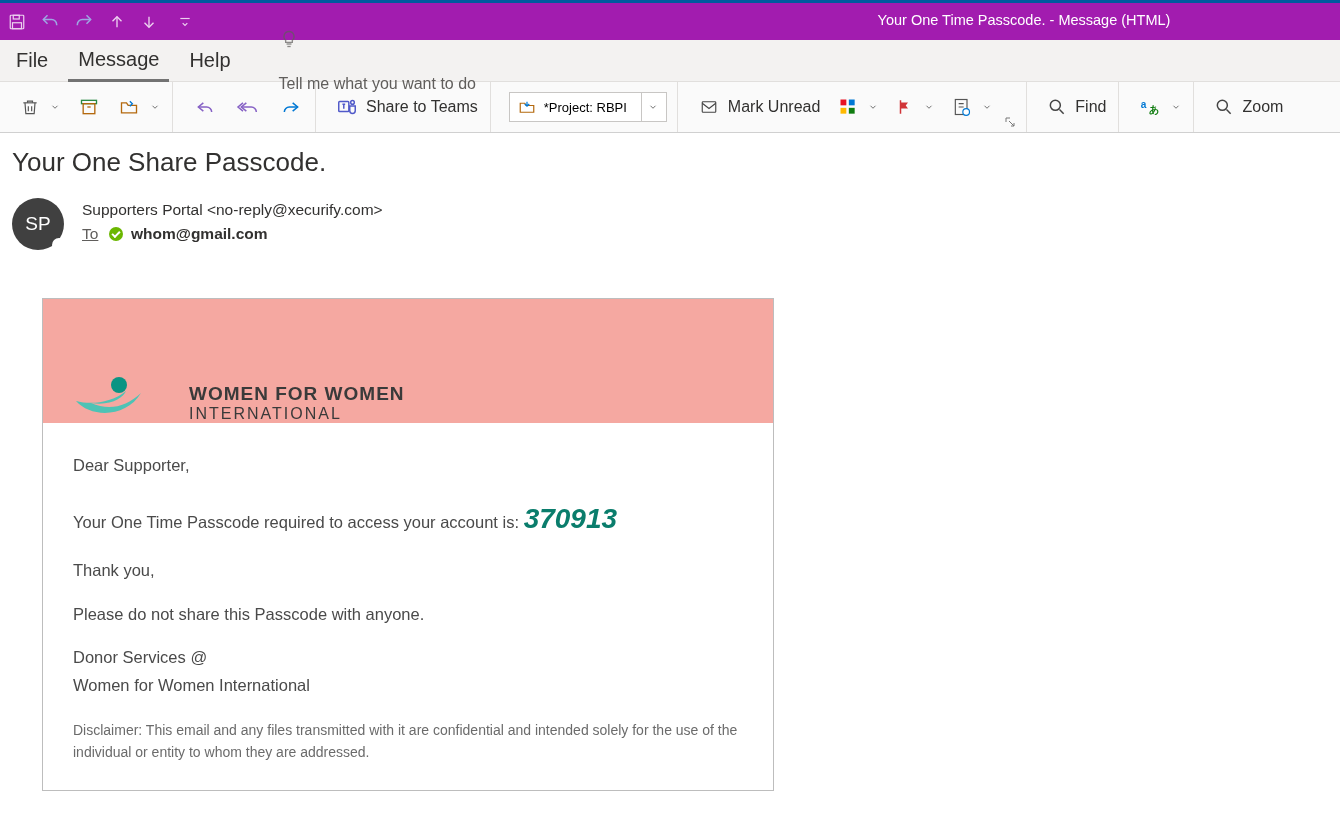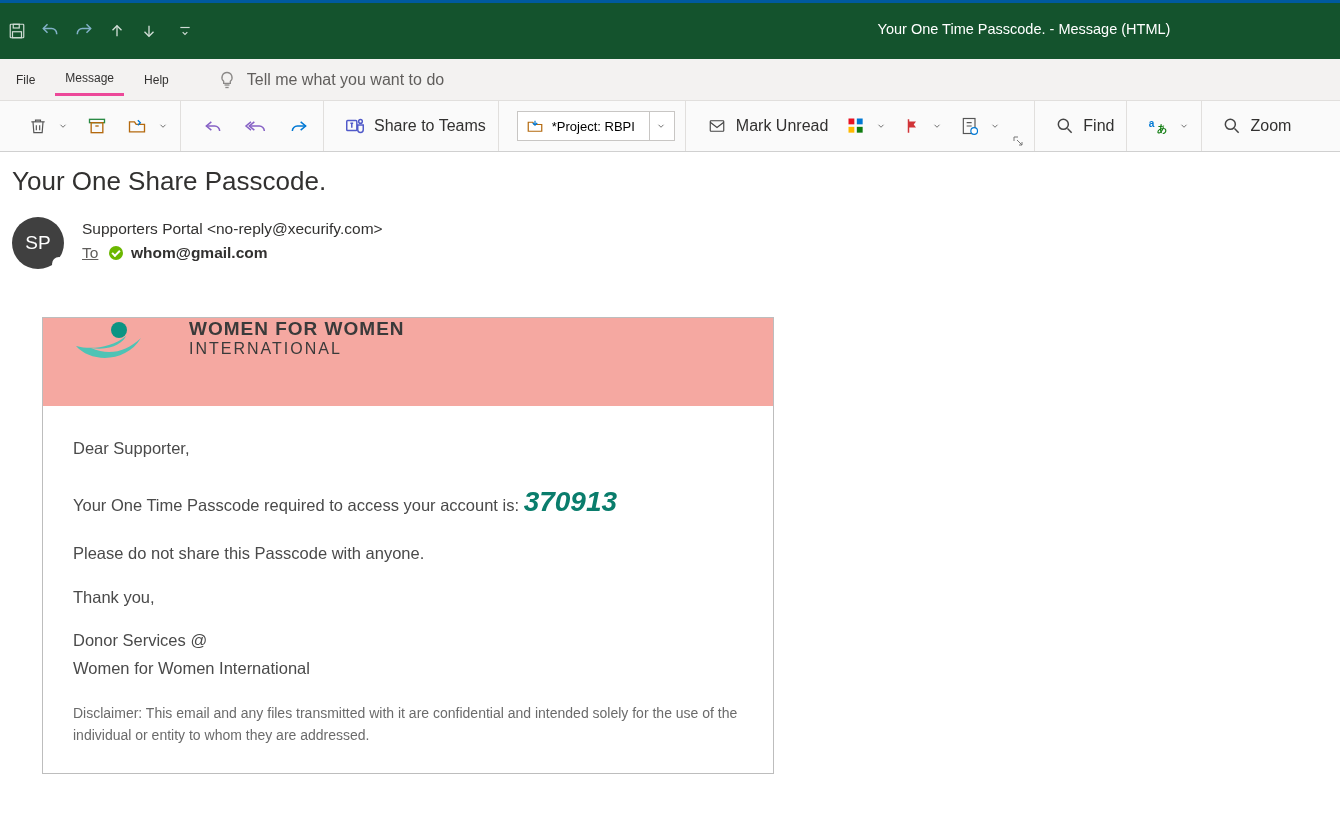--- a/index.html
+++ b/index.html
@@ -1,32 +1,32 @@
 <!DOCTYPE html>
 <html><head>
 <meta charset="utf-8">
 <style>
 * { box-sizing: border-box; margin:0; padding:0; font-family: "Segoe UI", Arial, sans-serif; }
 body { background:#fff; width:1340px; height:840px; overflow:hidden; }
 
 
-.titlebar { background:#14532d; height:59px; color:#fff; display:flex; align-items:center; padding:0 8px; position:relative; border-top:3px solid #005a9e;}
+.titlebar { background:#a21caf; height:40px; color:#fff; display:flex; align-items:center; padding:0 8px; position:relative; border-top:3px solid #005a9e;}
 .titlebar .qat { display:flex; align-items:center; gap:14px; }
 .titlebar .qat-icn { display:inline-flex; color:#cfe4f7; opacity:.8;}
 .titlebar .win-title { position:absolute; left:50%; transform:translateX(-50%); font-size:14.5px; top:50%; margin-top:-10px; white-space:nowrap; left:1024px; transform:translateX(-50%);}
 
 
 .tabs { height:42px; background:#f3f2f1; display:flex; align-items:center; padding:0 6px; gap:10px; border-bottom:1px solid #e1dfdd;}
-.tab { padding:8px 10px; font-size:12px; color:#323130; cursor:pointer;}
-.tab.active { border-bottom:3px solid #ec4899; font-weight:400;}
-.tellme { display:flex; align-items:center; gap:10px; margin-left:28px; color:#605e5c; font-size:16px;}
+.tab { padding:8px 10px; font-size:20px; color:#323130; cursor:pointer;}
+.tab.active { border-bottom:3px solid #737373; font-weight:400;}
+.tellme { display:flex; gap:26px; margin-left:28px; color:#605e5c; font-size:16px;flex-direction:column;}
 .tellme svg{opacity:.7;}
 
 
-.ribbon { height:51px; background:#fafafa; border-bottom:1px solid #d0d0d0; display:flex; align-items:center; padding:0 16px; gap:8px;}
+.ribbon { height:51px; background:#fafafa; border-bottom:1px solid #d0d0d0; display:flex; align-items:center; padding:0 8px; gap:8px;}
 .grp { display:flex; align-items:center; height:100%; padding:0 10px; border-right:1px solid #e1dfdd; gap:14px;}
 .grp:last-child{border-right:none;}
 .rbtn { display:flex; align-items:center; gap:8px; font-size:16px; color:#323130; cursor:pointer; padding:4px 2px;}
 .chev { margin-left:2px;}
 .projbox { display:flex; align-items:center; border:1px solid #c8c6c4; background:#fff; height:30px; padding:0 8px; gap:8px; font-size:13px;}
 .projbox .dd { border-left:1px solid #c8c6c4; height:28px; display:flex; align-items:center; padding-left:6px; margin-left:6px;}
 .dialog-launcher{ position:relative; align-self:flex-end; margin-bottom:4px; margin-left:-4px;}
 
 
 .mailhead { padding:14px 12px 0 12px; }
@@ -35,21 +35,21 @@
 .avatar { width:52px; height:52px; border-radius:50%; background:#404040; color:#fff; display:flex; align-items:center; justify-content:center; font-size:19px; position:relative;}
 .avatar .pres { position:absolute; right:-2px; bottom:-2px; width:14px; height:14px; border:2px solid #fff; border-radius:50%; background:#fff;}
 .frominfo { font-size:15.5px; color:#323130; line-height:1.55;}
 .frominfo .to { color:#605e5c;text-decoration:underline; }
 .verify{ display:inline-block; width:14px; height:14px; background:#6bb700; border-radius:50%; vertical-align:-2px; margin:0 4px 0 6px; position:relative;}
 .verify:after{content:"";position:absolute;left:3px;top:4px;width:6px;height:3px;border-left:2px solid #fff;border-bottom:2px solid #fff;transform:rotate(-45deg);}
 .toaddr{ font-weight:700; }
 
 
 .emailbox { margin:48px 0 0 30px; width:732px; border:1px solid #bdbdbd;}
-.ehdr { background:#f5a8a1; height:88px; display:flex; align-items:flex-start; padding-left:28px; gap:18px;}
+.ehdr { background:#f5a8a1; height:124px; display:flex; align-items:flex-end; padding-left:28px; gap:18px;}
 .logo-mark{position:relative;width:100px;height:50px;}
 .logo-txt .l1{font-weight:700;letter-spacing:1px;color:#3a3a3a;font-size:19px;}
 .logo-txt .l2{letter-spacing:2px;color:#3a3a3a;font-size:16px;}
 .ebody{ padding:30px 30px 26px 30px; font-size:16.5px; color:#4a4a4a; line-height:1.55;}
 .ebody p{ margin-bottom:18px;}
 .ebody p.tight{margin-bottom:2px;}
 .code{ color:#0a7d6c; font-size:28px; font-weight:700;font-style:italic;}
 .disc{ font-size:14px; color:#6b6b6b; line-height:1.55; margin-top:22px;}
 
 svg{display:block;}
@@ -300,20 +300,20 @@
       <div class="logo-txt">
         <div class="l1">WOMEN FOR WOMEN</div>
         <div class="l2">INTERNATIONAL</div>
       </div>
     </div>
     <div class="ebody">
       <p>Dear Supporter,</p>
       <p>
         <span>Your One Time Passcode required to access your account is: </span><span class="code">370913</span>
       </p>
+      <p>Thank you,</p>
       <p>Please do not share this Passcode with anyone.</p>
-      <p>Thank you,</p>
       <p class="tight">Donor Services @</p>
       <p>Women for Women International</p>
       <div class="disc">Disclaimer: This email and any files transmitted with it are confidential and intended solely for the use of the individual or entity to whom they are addressed.</div>
     </div>
   </div>
 </div>
 
 </body></html>

